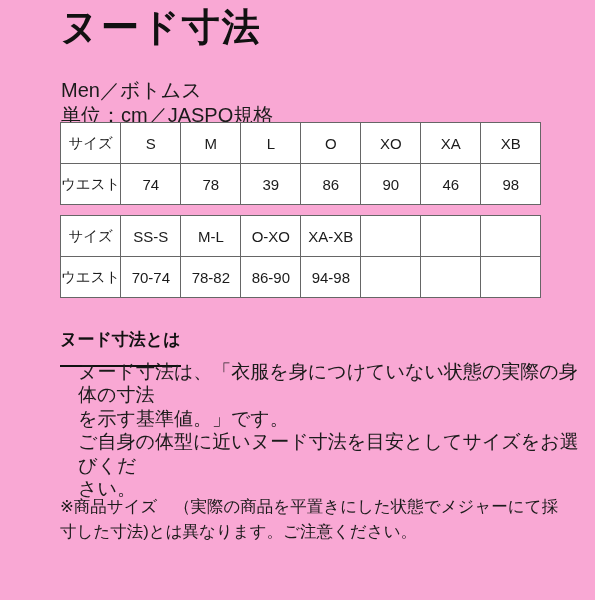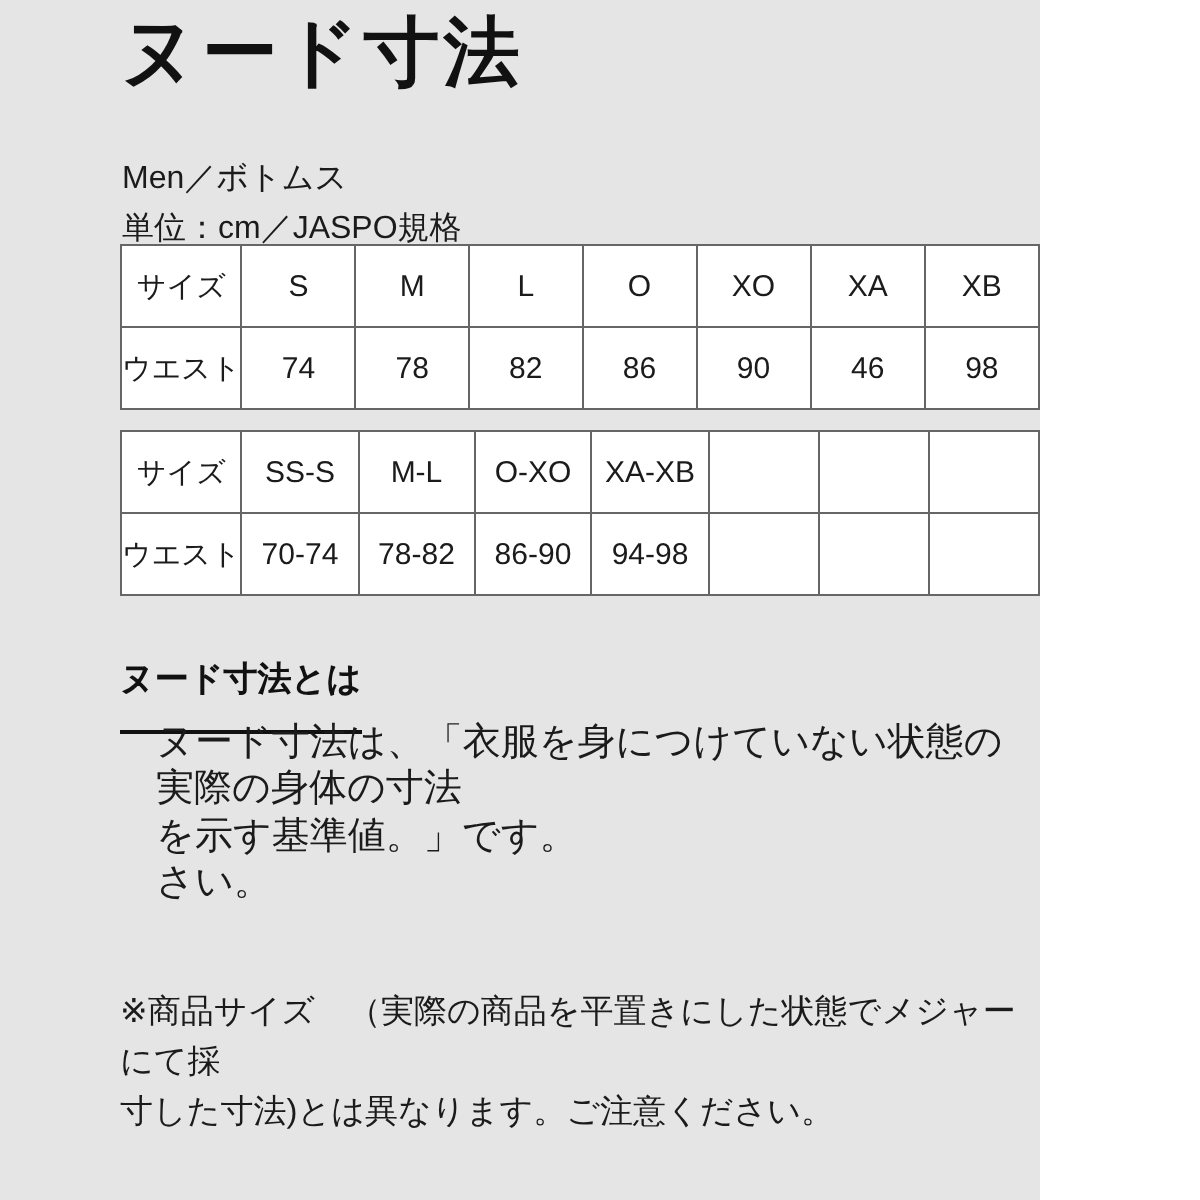--- a/index.html
+++ b/index.html
@@ -4,41 +4,41 @@
 <style>
   html, body {
     margin: 0;
     padding: 0;
     background: #ffffff;
     font-family: "Liberation Sans", "DejaVu Sans", sans-serif;
     color: #1b1b1b;
   }
   .page {
     position: relative;
-    width: 520px;
+    width: 595px;
     height: 600px;
-    background: #e5e5e5;
+    background: #f9a8d4;
     overflow: hidden;
   }
   .page-title {
     position: absolute;
     top: 4px;
     left: 60px;
     margin: 0;
     font-size: 38px;
     font-weight: 700;
     letter-spacing: 2px;
     color: #111111;
     line-height: 1.25;
   }
   .subtitle-block {
     position: absolute;
     top: 78px;
     left: 61px;
-    font-size: 16px;
+    font-size: 20px;
     line-height: 24.5px;
     color: #1b1b1b;
   }
   table.size-table {
     position: absolute;
     left: 60px;
     border-collapse: collapse;
     table-layout: fixed;
     background: #ffffff;
   }
@@ -117,21 +117,21 @@
         <td>L</td>
         <td>O</td>
         <td>XO</td>
         <td>XA</td>
         <td>XB</td>
       </tr>
       <tr>
         <td class="row-label">ウエスト</td>
         <td>74</td>
         <td>78</td>
-        <td>82</td>
+        <td>39</td>
         <td>86</td>
         <td>90</td>
         <td>46</td>
         <td>98</td>
       </tr>
     </tbody>
   </table>
 
   <table class="size-table t2">
     <colgroup>
@@ -168,20 +168,21 @@
     </tbody>
   </table>
 
   <div class="def-heading">
     <span>ヌード寸法とは</span>
   </div>
 
   <div class="def-text">
     <div>ヌード寸法は、「衣服を身につけていない状態の実際の身体の寸法</div>
     <div>を示す基準値。」です。</div>
+    <div>ご自身の体型に近いヌード寸法を目安としてサイズをお選びくだ</div>
     <div>さい。</div>
   </div>
 
   <div class="note-text">
     <div>※商品サイズ　（実際の商品を平置きにした状態でメジャーにて採</div>
     <div>寸した寸法)とは異なります。ご注意ください。</div>
   </div>
 
 </div>
 

